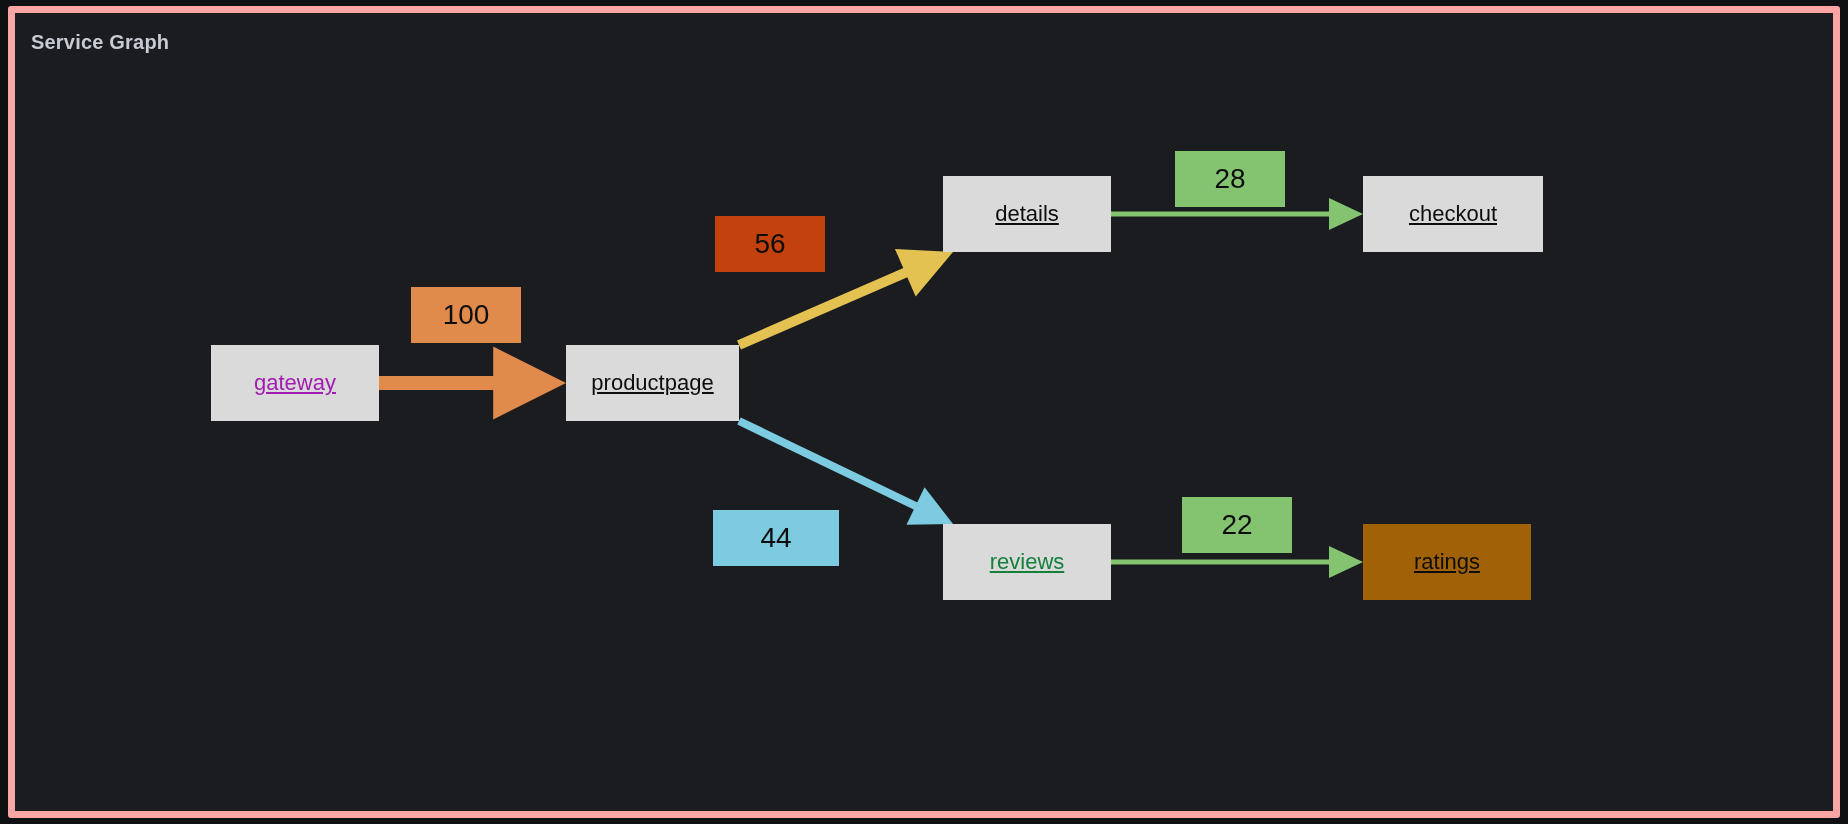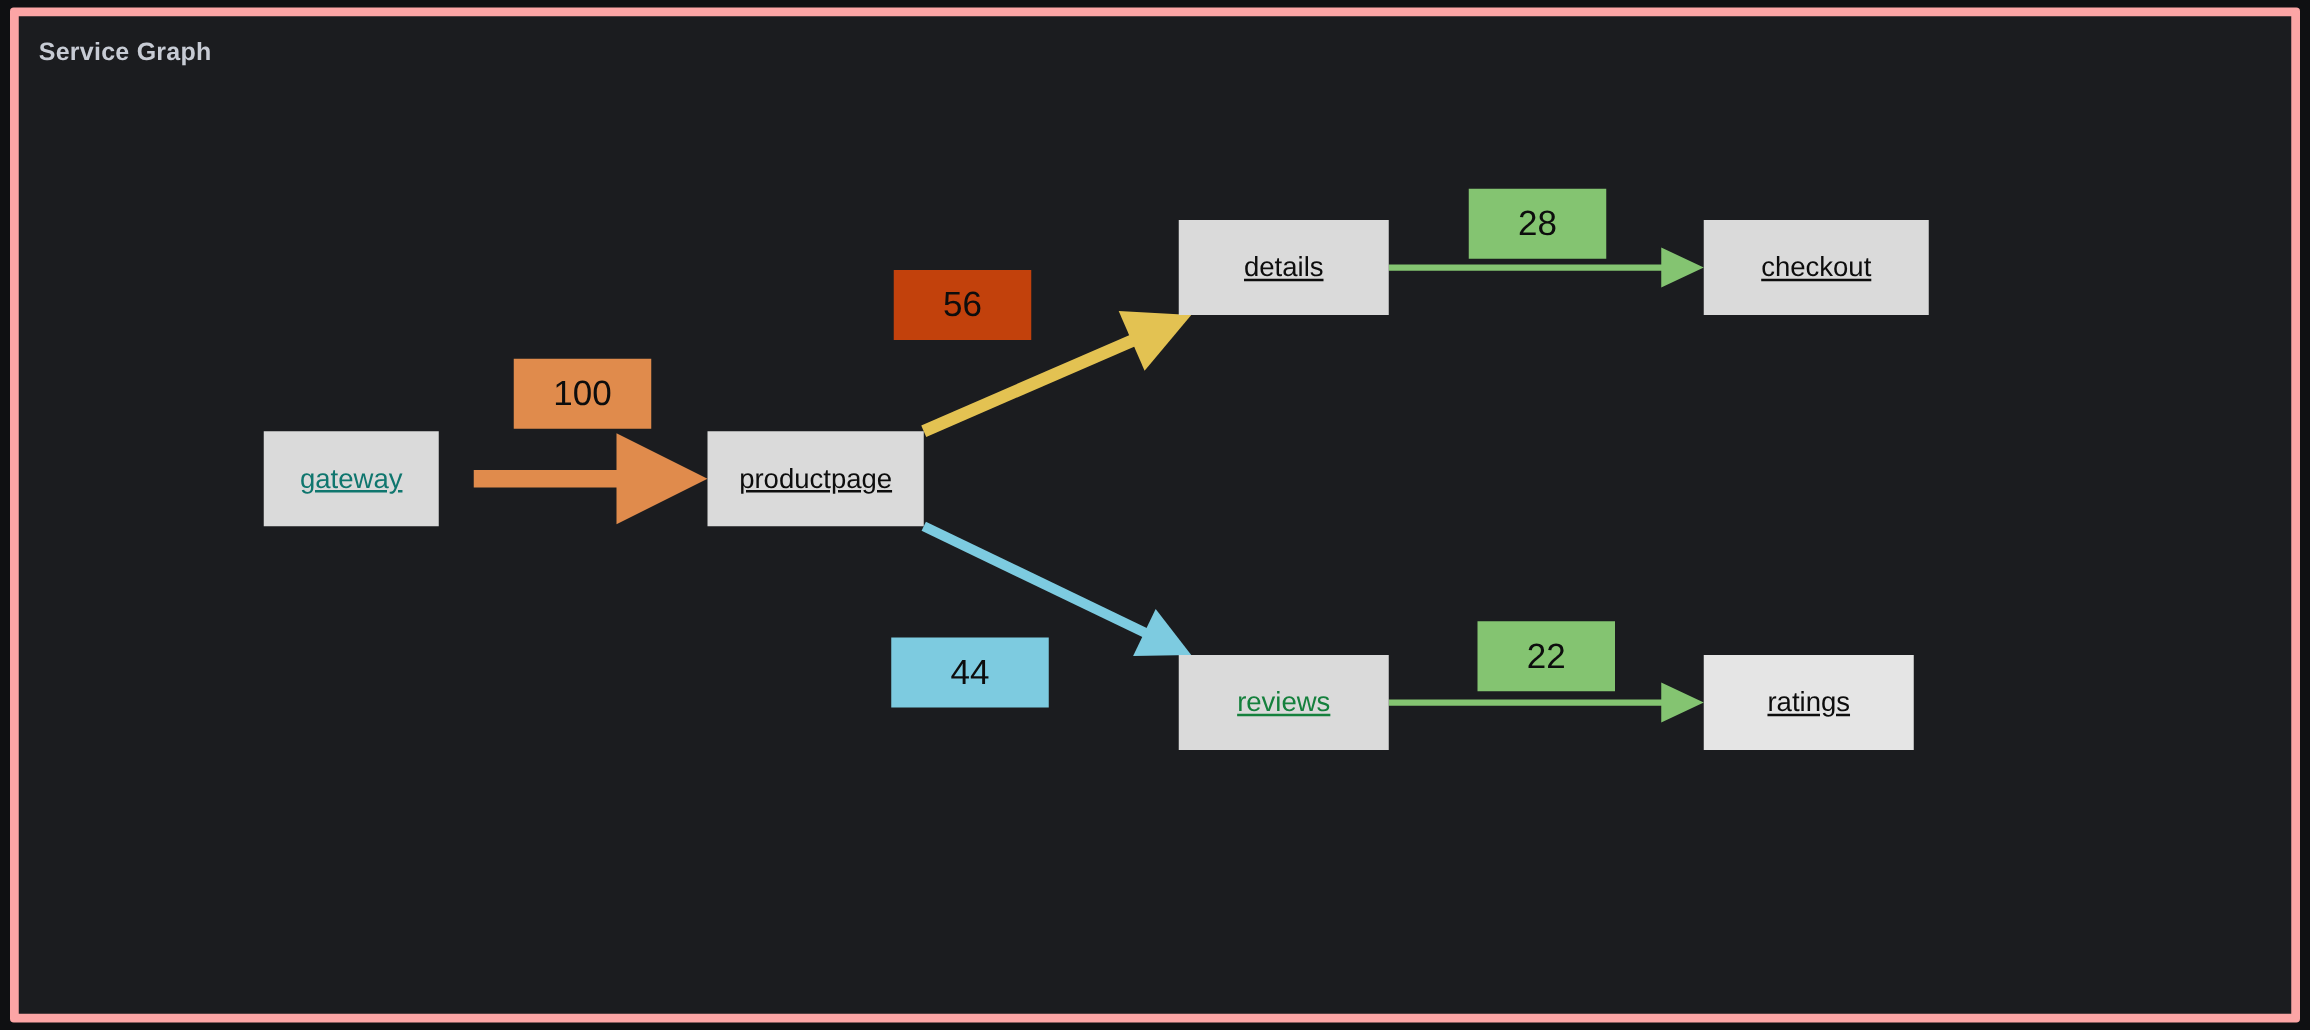--- a/index.html
+++ b/index.html
@@ -98,36 +98,36 @@
         <line x1="724" y1="408" x2="902.3179204179804" y2="493.82591496753264" stroke="#7dcbe0" stroke-width="8" stroke-linecap="butt"></line>
         <polygon points="938,511 891.4950636543601,511.7006393423072 909.5365267187703,474.21643452887247" fill="#7dcbe0"></polygon>
       </g>
       <g>
         <line x1="1096" y1="549" x2="1316" y2="549" stroke="#84c471" stroke-width="5" stroke-linecap="butt"></line>
         <polygon points="1348,549 1314,565 1314,533" fill="#84c471"></polygon>
       </g>
     </svg>
 
   <div id="nodes-layer">
-      <div class="node" style="left: 196px; top: 332px; width: 140px; height: 76px; background: rgb(218, 218, 218); color: #0f766e;">
+      <div class="node" style="left: 196px; top: 332px; width: 168px; height: 76px; background: rgb(218, 218, 218); color: #a21caf;">
         <span>gateway</span>
       </div>
       <div class="node" style="left: 551px; top: 332px; width: 173px; height: 76px; background: rgb(218, 218, 218); color: rgb(13, 13, 13);">
         <span>productpage</span>
       </div>
       <div class="node" style="left: 928px; top: 163px; width: 168px; height: 76px; background: rgb(218, 218, 218); color: rgb(13, 13, 13);">
         <span>details</span>
       </div>
       <div class="node" style="left: 1348px; top: 163px; width: 180px; height: 76px; background: rgb(218, 218, 218); color: rgb(13, 13, 13);">
         <span>checkout</span>
       </div>
       <div class="node" style="left: 928px; top: 511px; width: 168px; height: 76px; background: rgb(218, 218, 218); color: #15803d;">
         <span>reviews</span>
       </div>
-      <div class="node" style="left: 1348px; top: 511px; width: 168px; height: 76px; background: #e5e5e5; color: rgb(13, 13, 13);">
+      <div class="node" style="left: 1348px; top: 511px; width: 168px; height: 76px; background: #a16207; color: rgb(13, 13, 13);">
         <span>ratings</span>
       </div>
     </div>
   <div id="labels-layer">
       <div class="edge-label" style="left: 396px; top: 274px; width: 110px; height: 56px; background: rgb(224, 139, 76);">
         <span>100</span>
       </div>
       <div class="edge-label" style="left: 700px; top: 203px; width: 110px; height: 56px; background: #c2410c;">
         <span>56</span>
       </div>

